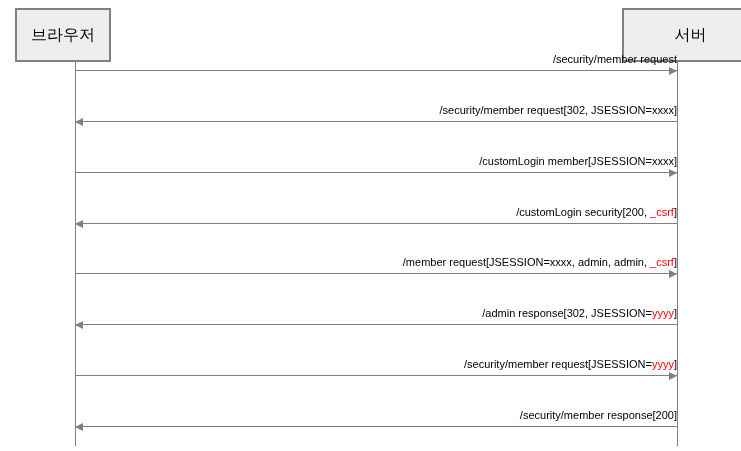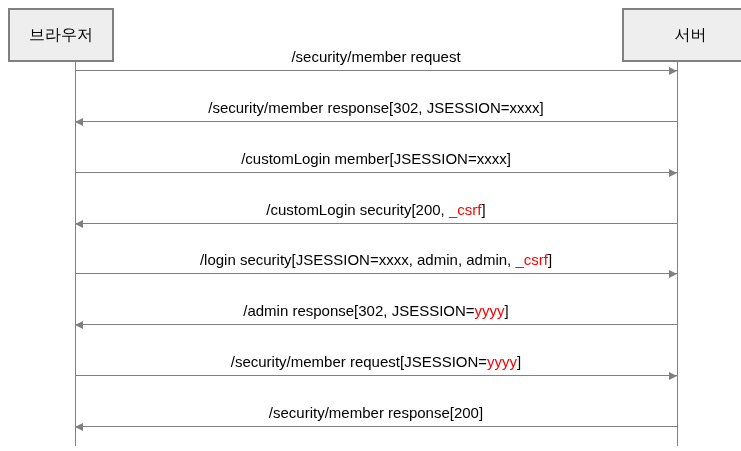--- a/index.html
+++ b/index.html
@@ -21,21 +21,21 @@
     height: 54px;
     background: var(--box-fill, #eeeeee);
     border: 2px solid var(--box-border, #808080);
     box-sizing: border-box;
     display: flex;
     align-items: center;
     justify-content: center;
     font-size: 16px;
     color: var(--text, #000000);
   }
-  .actor-browser { left: 8px; width: 106px; }
+  .actor-browser { left: 15px; width: 96px; }
   .actor-server  { left: 622px; width: 137px; }
   .lifeline {
     position: absolute;
     top: 62px;
     width: 1px;
     height: 384px;
     background: var(--line, #808080);
   }
   .lifeline-browser { left: 75px; }
   .lifeline-server  { left: 677px; }
@@ -43,23 +43,23 @@
     position: absolute;
     left: 75px;
     width: 602px;
     height: 0;
   }
   .msg-label {
     position: absolute;
     left: 0;
     right: 0;
     bottom: 5px;
-    text-align: center;
+    text-align: right;
     white-space: nowrap;
-    font-size: 15px;
+    font-size: 11px;
     color: var(--text, #000000);
   }
   .msg-label .red { color: var(--highlight, #ff0000); }
   .msg-line {
     position: absolute;
     left: 0;
     right: 0;
     top: 0;
     height: 1px;
     background: var(--line, #808080);
@@ -99,36 +99,36 @@
   <div class="lifeline lifeline-browser"></div>
   <div class="lifeline lifeline-server"></div>
 
   <div>
       <div class="msg-row" style="top: 70px;">
         <div class="msg-label"><span>/security/member request</span></div>
         <div class="msg-line"></div>
         <div class="arrow-head-right"></div>
       </div>
       <div class="msg-row" style="top: 121px;">
-        <div class="msg-label"><span>/security/member response[302, JSESSION=xxxx]</span></div>
+        <div class="msg-label"><span>/security/member request[302, JSESSION=xxxx]</span></div>
         <div class="msg-line"></div>
         <div class="arrow-head-left"></div>
       </div>
       <div class="msg-row" style="top: 172px;">
         <div class="msg-label"><span>/customLogin member[JSESSION=xxxx]</span></div>
         <div class="msg-line"></div>
         <div class="arrow-head-right"></div>
       </div>
       <div class="msg-row" style="top: 223px;">
         <div class="msg-label"><span>/customLogin security[200, </span><span class="red">_csrf</span><span>]</span></div>
         <div class="msg-line"></div>
         <div class="arrow-head-left"></div>
       </div>
       <div class="msg-row" style="top: 273px;">
-        <div class="msg-label"><span>/login security[JSESSION=xxxx, admin, admin, </span><span class="red">_csrf</span><span>]</span></div>
+        <div class="msg-label"><span>/member request[JSESSION=xxxx, admin, admin, </span><span class="red">_csrf</span><span>]</span></div>
         <div class="msg-line"></div>
         <div class="arrow-head-right"></div>
       </div>
       <div class="msg-row" style="top: 324px;">
         <div class="msg-label"><span>/admin response[302, JSESSION=</span><span class="red">yyyy</span><span>]</span></div>
         <div class="msg-line"></div>
         <div class="arrow-head-left"></div>
       </div>
       <div class="msg-row" style="top: 375px;">
         <div class="msg-label"><span>/security/member request[JSESSION=</span><span class="red">yyyy</span><span>]</span></div>

